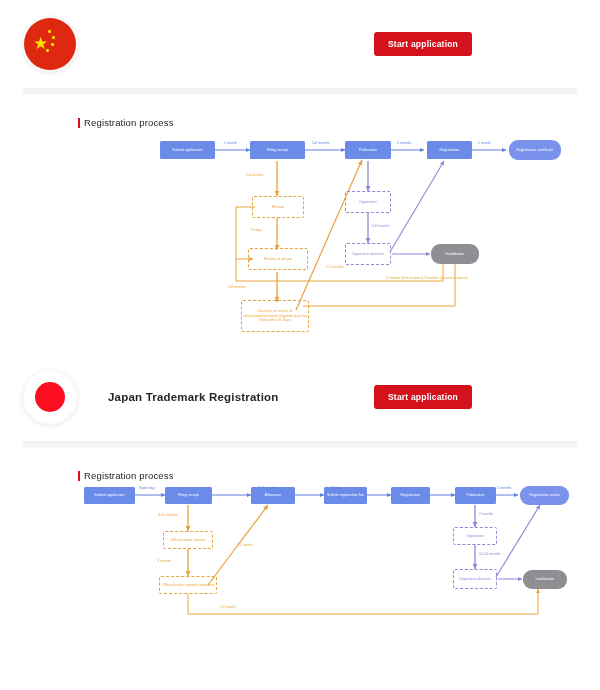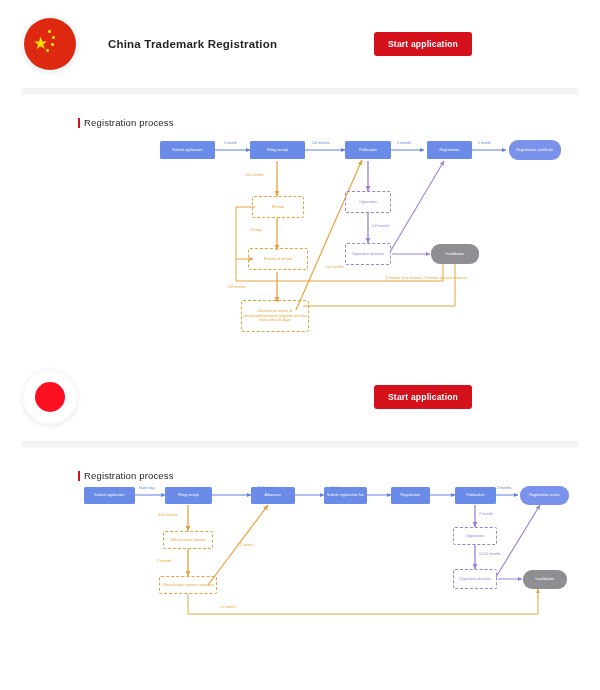--- a/index.html
+++ b/index.html
@@ -143,21 +143,20 @@
 <div class="country-header">
   <div class="flag">
     <div class="flag-cn-disc">
       <span class="big-star">★</span>
       <i class="sm" style="left:24px;top:12px;"></i>
       <i class="sm" style="left:28px;top:18px;"></i>
       <i class="sm" style="left:27px;top:25px;"></i>
       <i class="sm" style="left:22px;top:31px;"></i>
     </div>
   </div>
-  <div class="country-title">China Trademark Registration</div>
   <button class="start-btn">Start application</button>
 </div>
 <div class="divider"></div>
 <div class="proc-label">
   <span class="bar"></span>
   <span>Registration process</span>
 </div>
 
 <div class="canvas" id="cn-canvas" style="height:225px;">
   <svg width="600" height="225" viewBox="0 0 600 225">
@@ -226,20 +225,21 @@
   <div class="elabel purple" style="left:372px;top:96px;">6-8 months</div>
   <div class="elabel orange" style="left:326px;top:137px;">1-2 months</div>
 </div>
 
 <div class="country-header">
   <div class="flag">
     <div class="flag-jp-disc">
         <i></i>
       </div>
   </div>
+  <div class="country-title">Japan Trademark Registration</div>
   <button class="start-btn">Start application</button>
 </div>
 <div class="divider"></div>
 <div class="proc-label">
   <span class="bar"></span>
   <span>Registration process</span>
 </div>
 
 <div class="canvas" id="jp-canvas" style="height:160px;">
   <svg width="600" height="160" viewBox="0 0 600 160">

